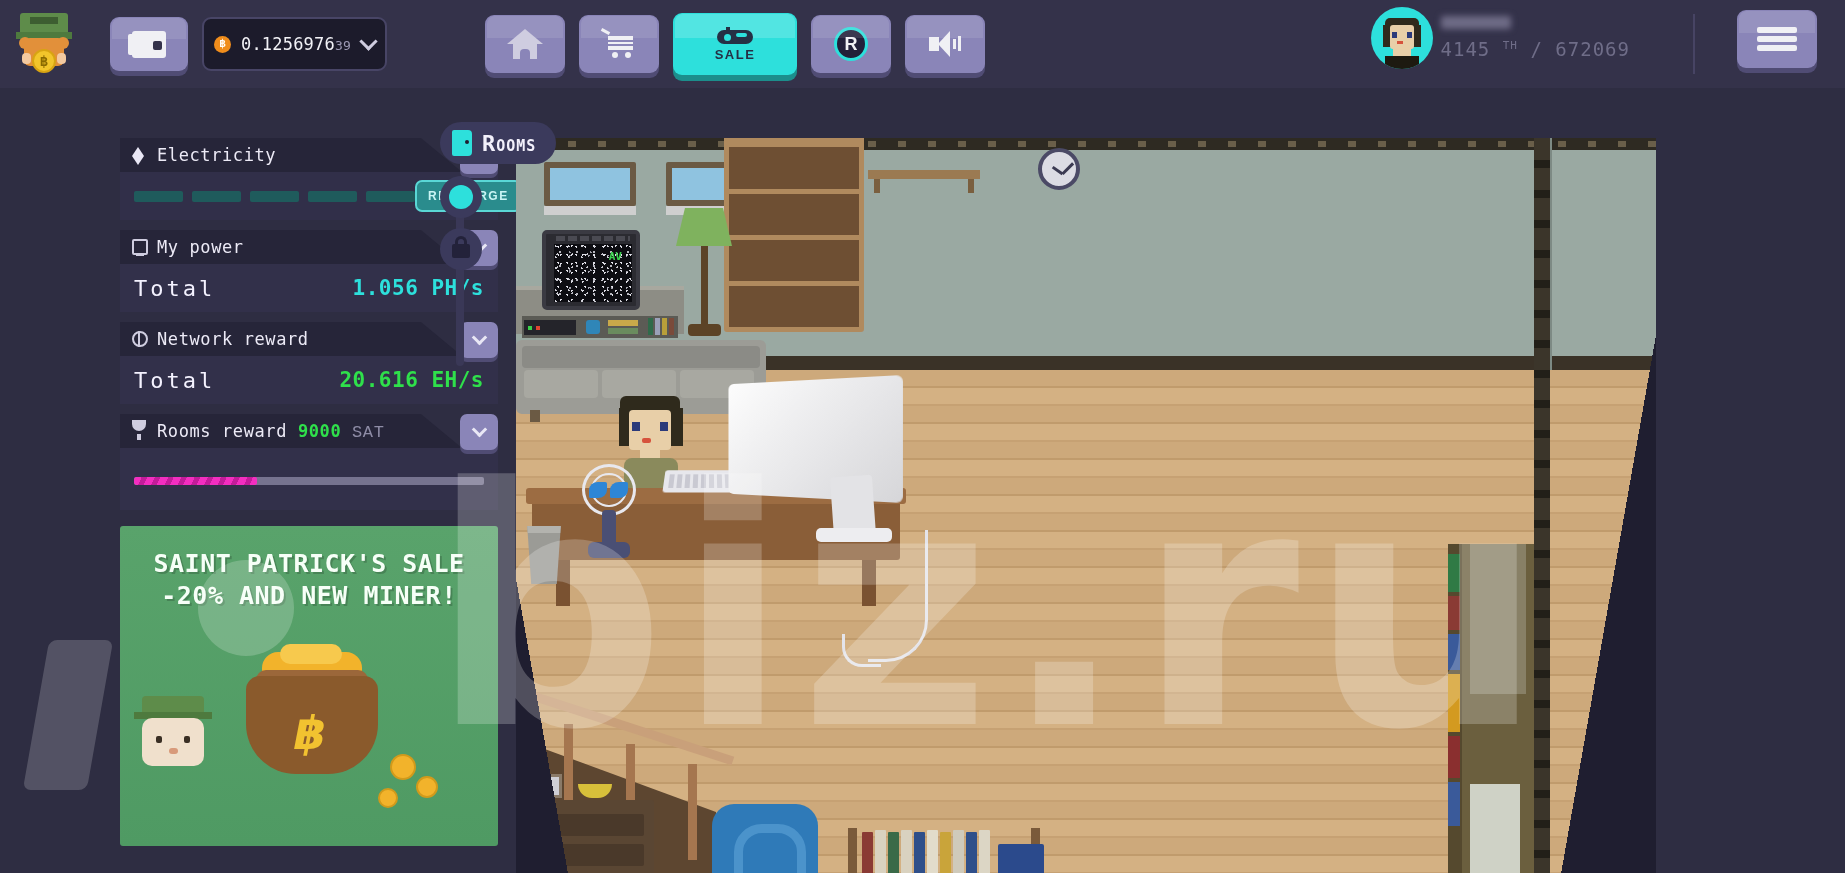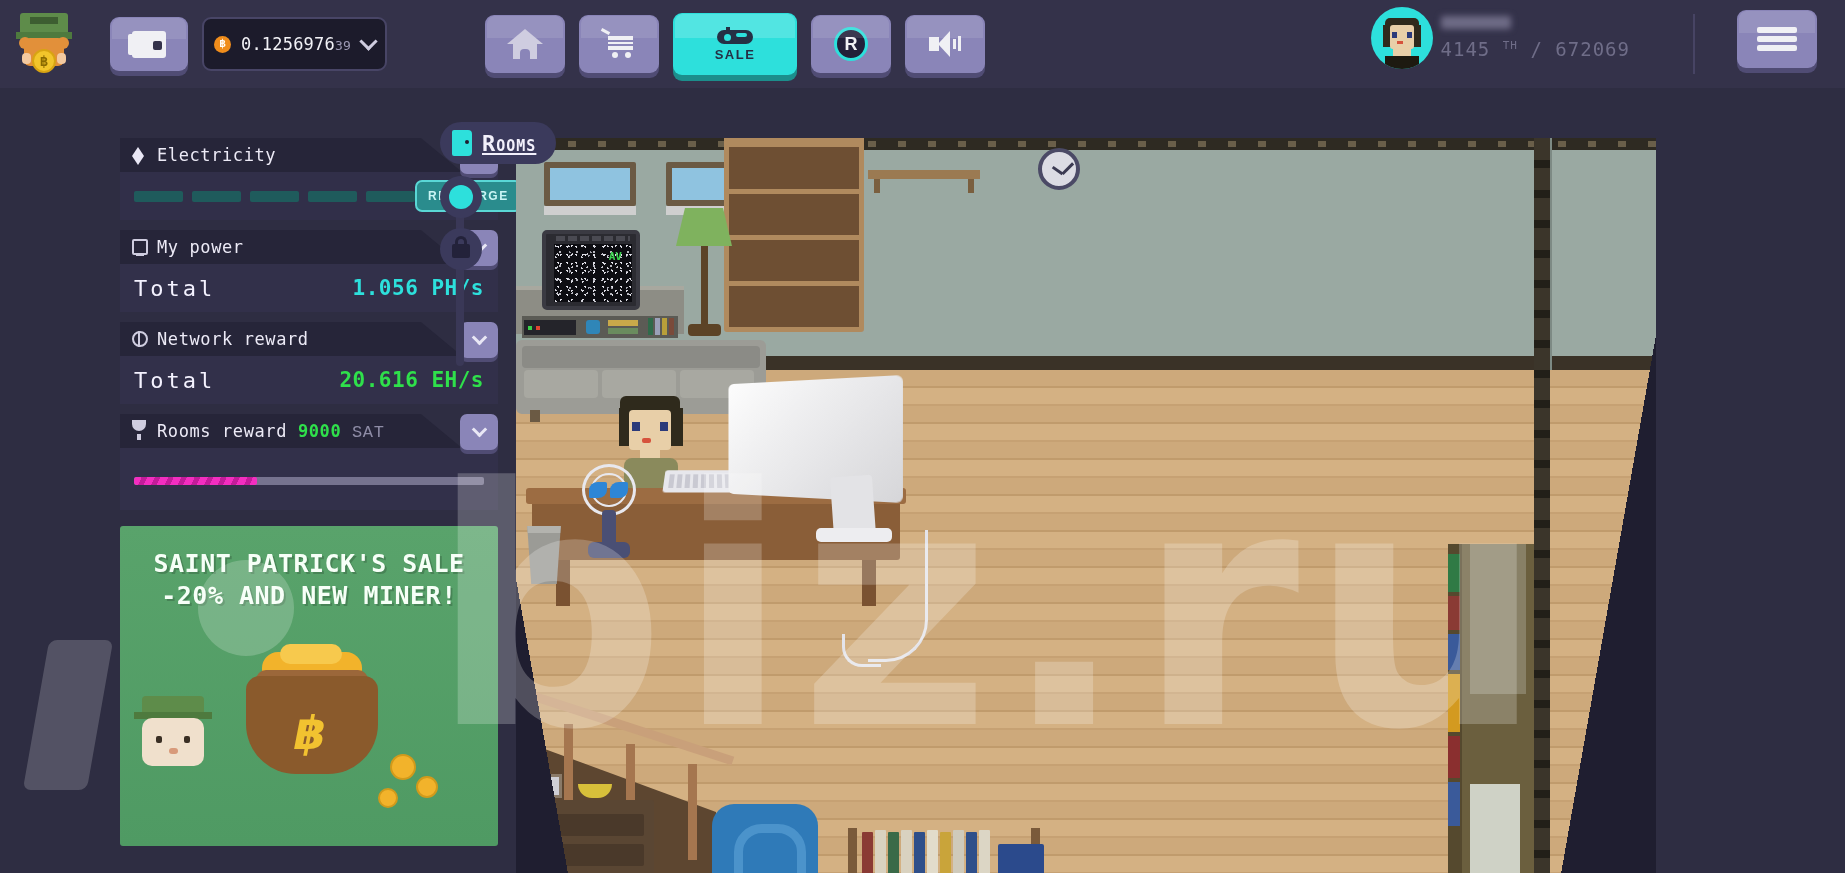--- a/index.html
+++ b/index.html
@@ -812,21 +812,21 @@
     <div class="corner-right"></div>
   </div>
 
   <div style="position:absolute;left:440px;top:122px;width:130px;height:280px;">
     <div style="position:absolute;left:16px;top:54px;width:8px;height:190px;background:#3a3857;border-radius:4px;"></div>
 
     <div style="position:absolute;left:0;top:0;height:42px;background:#3b3a5c;border-radius:21px;display:flex;align-items:center;padding:0 20px 0 12px;white-space:nowrap;">
       <span style="position:relative;width:20px;height:26px;background:#2de0dc;border-radius:2px 4px 4px 2px;margin-right:10px;display:inline-block;">
         <i style="position:absolute;right:3px;top:10px;width:4px;height:4px;background:#1f1e30;border-radius:50%;display:block;"></i>
       </span>
-      <span style="color:#f2f0fb;font-size:22px;font-weight:bold;letter-spacing:1px;font-variant:small-caps;text-decoration:underline;">Rooms</span>
+      <span style="color:#f2f0fb;font-size:22px;font-weight:bold;letter-spacing:1px;font-variant:small-caps;">Rooms</span>
     </div>
 
     <div style="position:absolute;left:0;top:54px;width:42px;height:42px;border-radius:50%;background:#3b3a5c;display:flex;align-items:center;justify-content:center;">
       <i style="width:24px;height:24px;border-radius:50%;background:#2de0dc;display:block;"></i>
     </div>
 
     <div style="position:absolute;left:0;top:106px;width:42px;height:42px;border-radius:50%;background:#3b3a5c;display:flex;align-items:center;justify-content:center;">
       <span style="position:relative;display:block;width:18px;height:14px;background:#23223a;border-radius:2px;margin-top:4px;">
         <i style="position:absolute;left:3px;top:-8px;width:12px;height:10px;border:3px solid #23223a;border-bottom:none;border-radius:6px 6px 0 0;display:block;"></i>
       </span>

